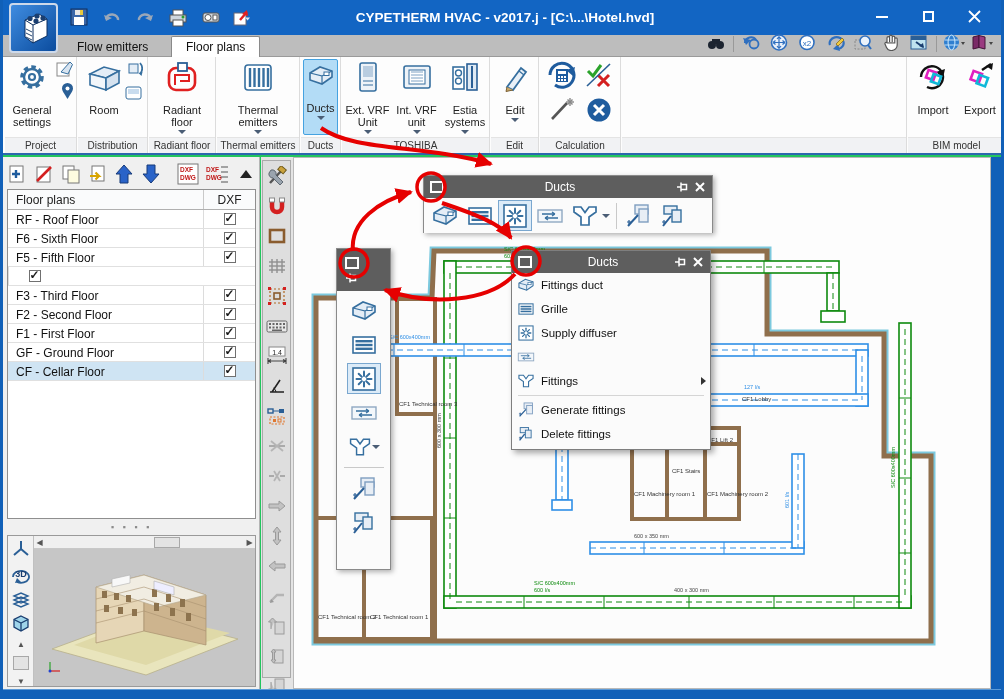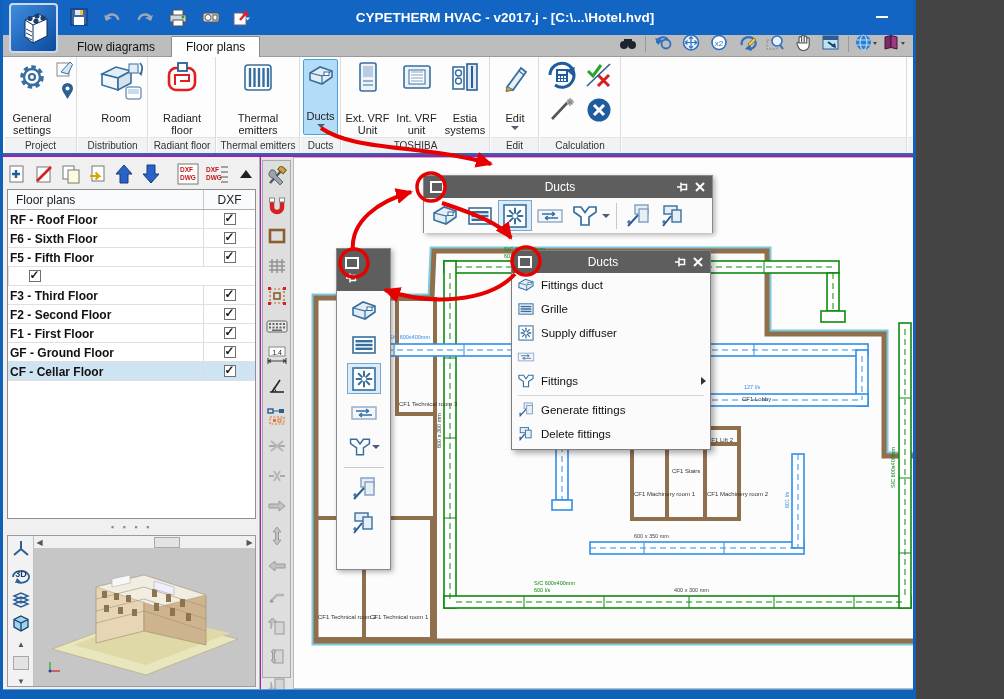--- a/index.html
+++ b/index.html
@@ -1,17 +1,17 @@
 <!DOCTYPE html>
 <html><head>
 <meta charset="utf-8">
 <style>
   html,body{margin:0;padding:0;background:#444;}
   *{box-sizing:border-box;font-family:"Liberation Sans",sans-serif;}
-  #window{position:relative;width:916px;height:699px;background:#a21caf;overflow:hidden;
+  #window{position:relative;width:1004px;height:699px;background:#22c55e;overflow:hidden;
     border-left:3px solid #1160b8;border-right:3px solid #1160b8;}
   svg{display:block;}
 
   
   .titlebar{position:absolute;left:0;top:0;width:1004px;height:35px;background:#1265c3;}
   .appicon{position:absolute;left:6px;top:3px;width:49px;height:50px;z-index:6;
     background:linear-gradient(135deg,#3f8ce0,#0b4c9e);border:2px solid #cdd9ea;border-radius:4px;
     display:flex;align-items:center;justify-content:center;}
   .qat{position:absolute;left:64px;top:4px;display:flex;gap:9px;align-items:center;height:27px;}
   .qat .qbtn{width:24px;height:24px;display:flex;align-items:center;justify-content:center;border-radius:2px;}
@@ -30,35 +30,35 @@
   .vt{width:22px;height:19px;display:flex;align-items:center;justify-content:center;}
   .vtsep{width:1px;height:16px;background:#999;}
 
   
   .ribbon{position:absolute;left:0;top:57px;width:1004px;height:98px;background:#fdfdfd;border-bottom:2px solid #2d67ad;}
   .rgroup{position:absolute;top:0;height:96px;border-right:1px solid #dcdcdc;}
   .rcaption{position:absolute;left:0;bottom:0;width:100%;height:16px;background:#f1f2f4;border-top:1px solid #e4e4e4;
     font-size:10px;color:#333;text-align:center;line-height:15px;white-space:nowrap;overflow:hidden;margin-top:11px;}
   .rbtn{position:absolute;top:2px;display:flex;flex-direction:column;align-items:center;font-size:11px;line-height:12px;
     color:#222;text-align:center;padding-top:2px;border:1px solid transparent;border-radius:2px;}
-  .rbtn .lbl{margin-top:20px;white-space:pre-line;}
+  .rbtn .lbl{margin-top:12px;white-space:pre-line;}
   .caret{width:0;height:0;border-left:4px solid transparent;border-right:4px solid transparent;border-top:4px solid #4a5d75;margin-top:2px;}
   .rbtn.activeduct{background:#b3dcf6;border:1px solid #45a2e0;}
   .smicon{position:absolute;width:20px;height:20px;display:flex;align-items:center;justify-content:center;}
 
   
   .leftpanel{position:absolute;left:0;top:157px;width:257px;height:532px;background:#f0f0f0;border-right:1px solid #b5b5b5;}
   .ptoolbar{position:absolute;left:4px;top:4px;width:249px;height:26px;display:flex;align-items:center;gap:6px;}
   .pt{width:25px;height:24px;display:flex;align-items:center;justify-content:center;}
   .floortable{position:absolute;left:4px;top:32px;width:249px;height:330px;background:#fff;border:1px solid #8f8f8f;font-size:12px;}
   .ftheader{display:flex;height:20px;border-bottom:1px solid #b0b0b0;background:#fafbfc;color:#222;}
   .ftheader .c1{flex:1;padding:3px 0 0 8px;}
   .ftheader .c2{width:52px;border-left:1px solid #c9c9c9;text-align:center;padding-top:3px;}
   .frow{display:flex;height:19px;border-bottom:1px solid #e0e0e0;color:#111;}
-  .frow .c1{flex:1;padding:3px 0 0 2px;white-space:nowrap;overflow:hidden;font-weight:bold;}
+  .frow .c1{flex:1;padding:3px 0 0 8px;white-space:nowrap;overflow:hidden;}
   .frow .c2{width:52px;border-left:1px solid #dcdcdc;display:flex;align-items:center;justify-content:center;}
   .frow.sel{background:#cfe4f3;}
   .cb{width:12px;height:12px;border:1px solid #707070;background:#fff;position:relative;}
   .cb::after{content:"✓";position:absolute;left:0px;top:-3px;font-size:12px;font-weight:bold;color:#1a1a1a;}
   .splitdots{position:absolute;left:4px;top:366px;width:249px;height:10px;text-align:center;color:#8a8a8a;font-size:9px;letter-spacing:3px;line-height:8px;}
   .preview{position:absolute;left:4px;top:378px;width:249px;height:152px;border:1px solid #9a9a9a;background:#efefef;}
   .pstrip{position:absolute;left:0;top:0;width:26px;height:150px;border-right:1px solid #c0c0c0;background:#f2f2f2;}
   .pstrip .pi{width:25px;height:25px;display:flex;align-items:center;justify-content:center;}
   .hscroll{position:absolute;left:26px;top:0;width:221px;height:13px;background:#f0f0f0;border-bottom:1px solid #c8c8c8;display:flex;align-items:center;}
   .hthumb{position:absolute;left:120px;top:1px;width:26px;height:11px;background:#e3e3e3;border:1px solid #a8a8a8;}
@@ -234,21 +234,21 @@
       <g stroke="#23456f" stroke-width="1">
           <line x1="9" y1="19" x2="15" y2="22"></line>
           <line x1="9" y1="23" x2="15" y2="26"></line>
           <line x1="9" y1="27" x2="15" y2="30"></line>
         </g>
     </svg>
   </div>
 
   <div class="tabrow">
     <div class="tab" style="left:60px;">
-        <span>Flow diagrams</span>
+        <span>Flow emitters</span>
       </div>
     <div class="tab active" style="left:168px;">
         <span>Floor plans</span>
       </div>
   </div>
   <div class="viewtools">
     <div class="vt">
         <svg width="18" height="14">
           <circle cx="5" cy="9" r="4" fill="#1c2430"></circle>
           <circle cx="13" cy="9" r="4" fill="#1c2430"></circle>
@@ -340,21 +340,21 @@
       <div class="smicon" style="left:52px;top:24px;">
           <svg width="13" height="17">
             <path d="M6.5 16 C2 9 1 7 1 5.5 a5.5 5.5 0 0 1 11 0 C12 7 11 9 6.5 16 Z" fill="#2a5f96"></path>
             <circle cx="6.5" cy="5.5" r="2" fill="#fff"></circle>
           </svg>
         </div>
       <div class="rcaption">Project</div>
     </div>
 
     <div class="rgroup" style="left:75px;width:70px;">
-      <div class="rbtn" style="left:16px;width:44px;">
+      <div class="rbtn" style="left:4px;width:44px;">
         <svg width="36" height="30">
             <path d="M4 12 L18 5 L33 9 L20 16 Z" fill="#e4edf6" stroke="#366f9f" stroke-width="1.6"></path>
             <path d="M4 12 L20 16 L20 28 L4 23 Z" fill="#f2f6fa" stroke="#366f9f" stroke-width="1.6"></path>
             <path d="M20 16 L33 9 L33 21 L20 28 Z" fill="#d5e2ef" stroke="#366f9f" stroke-width="1.6"></path>
           </svg>
         <div class="lbl">Room</div>
       </div>
       <div class="smicon" style="left:46px;top:2px;">
           <svg width="18" height="18">
             <rect x="4" y="4" width="9" height="9" fill="#e4edf6" stroke="#366f9f"></rect>

